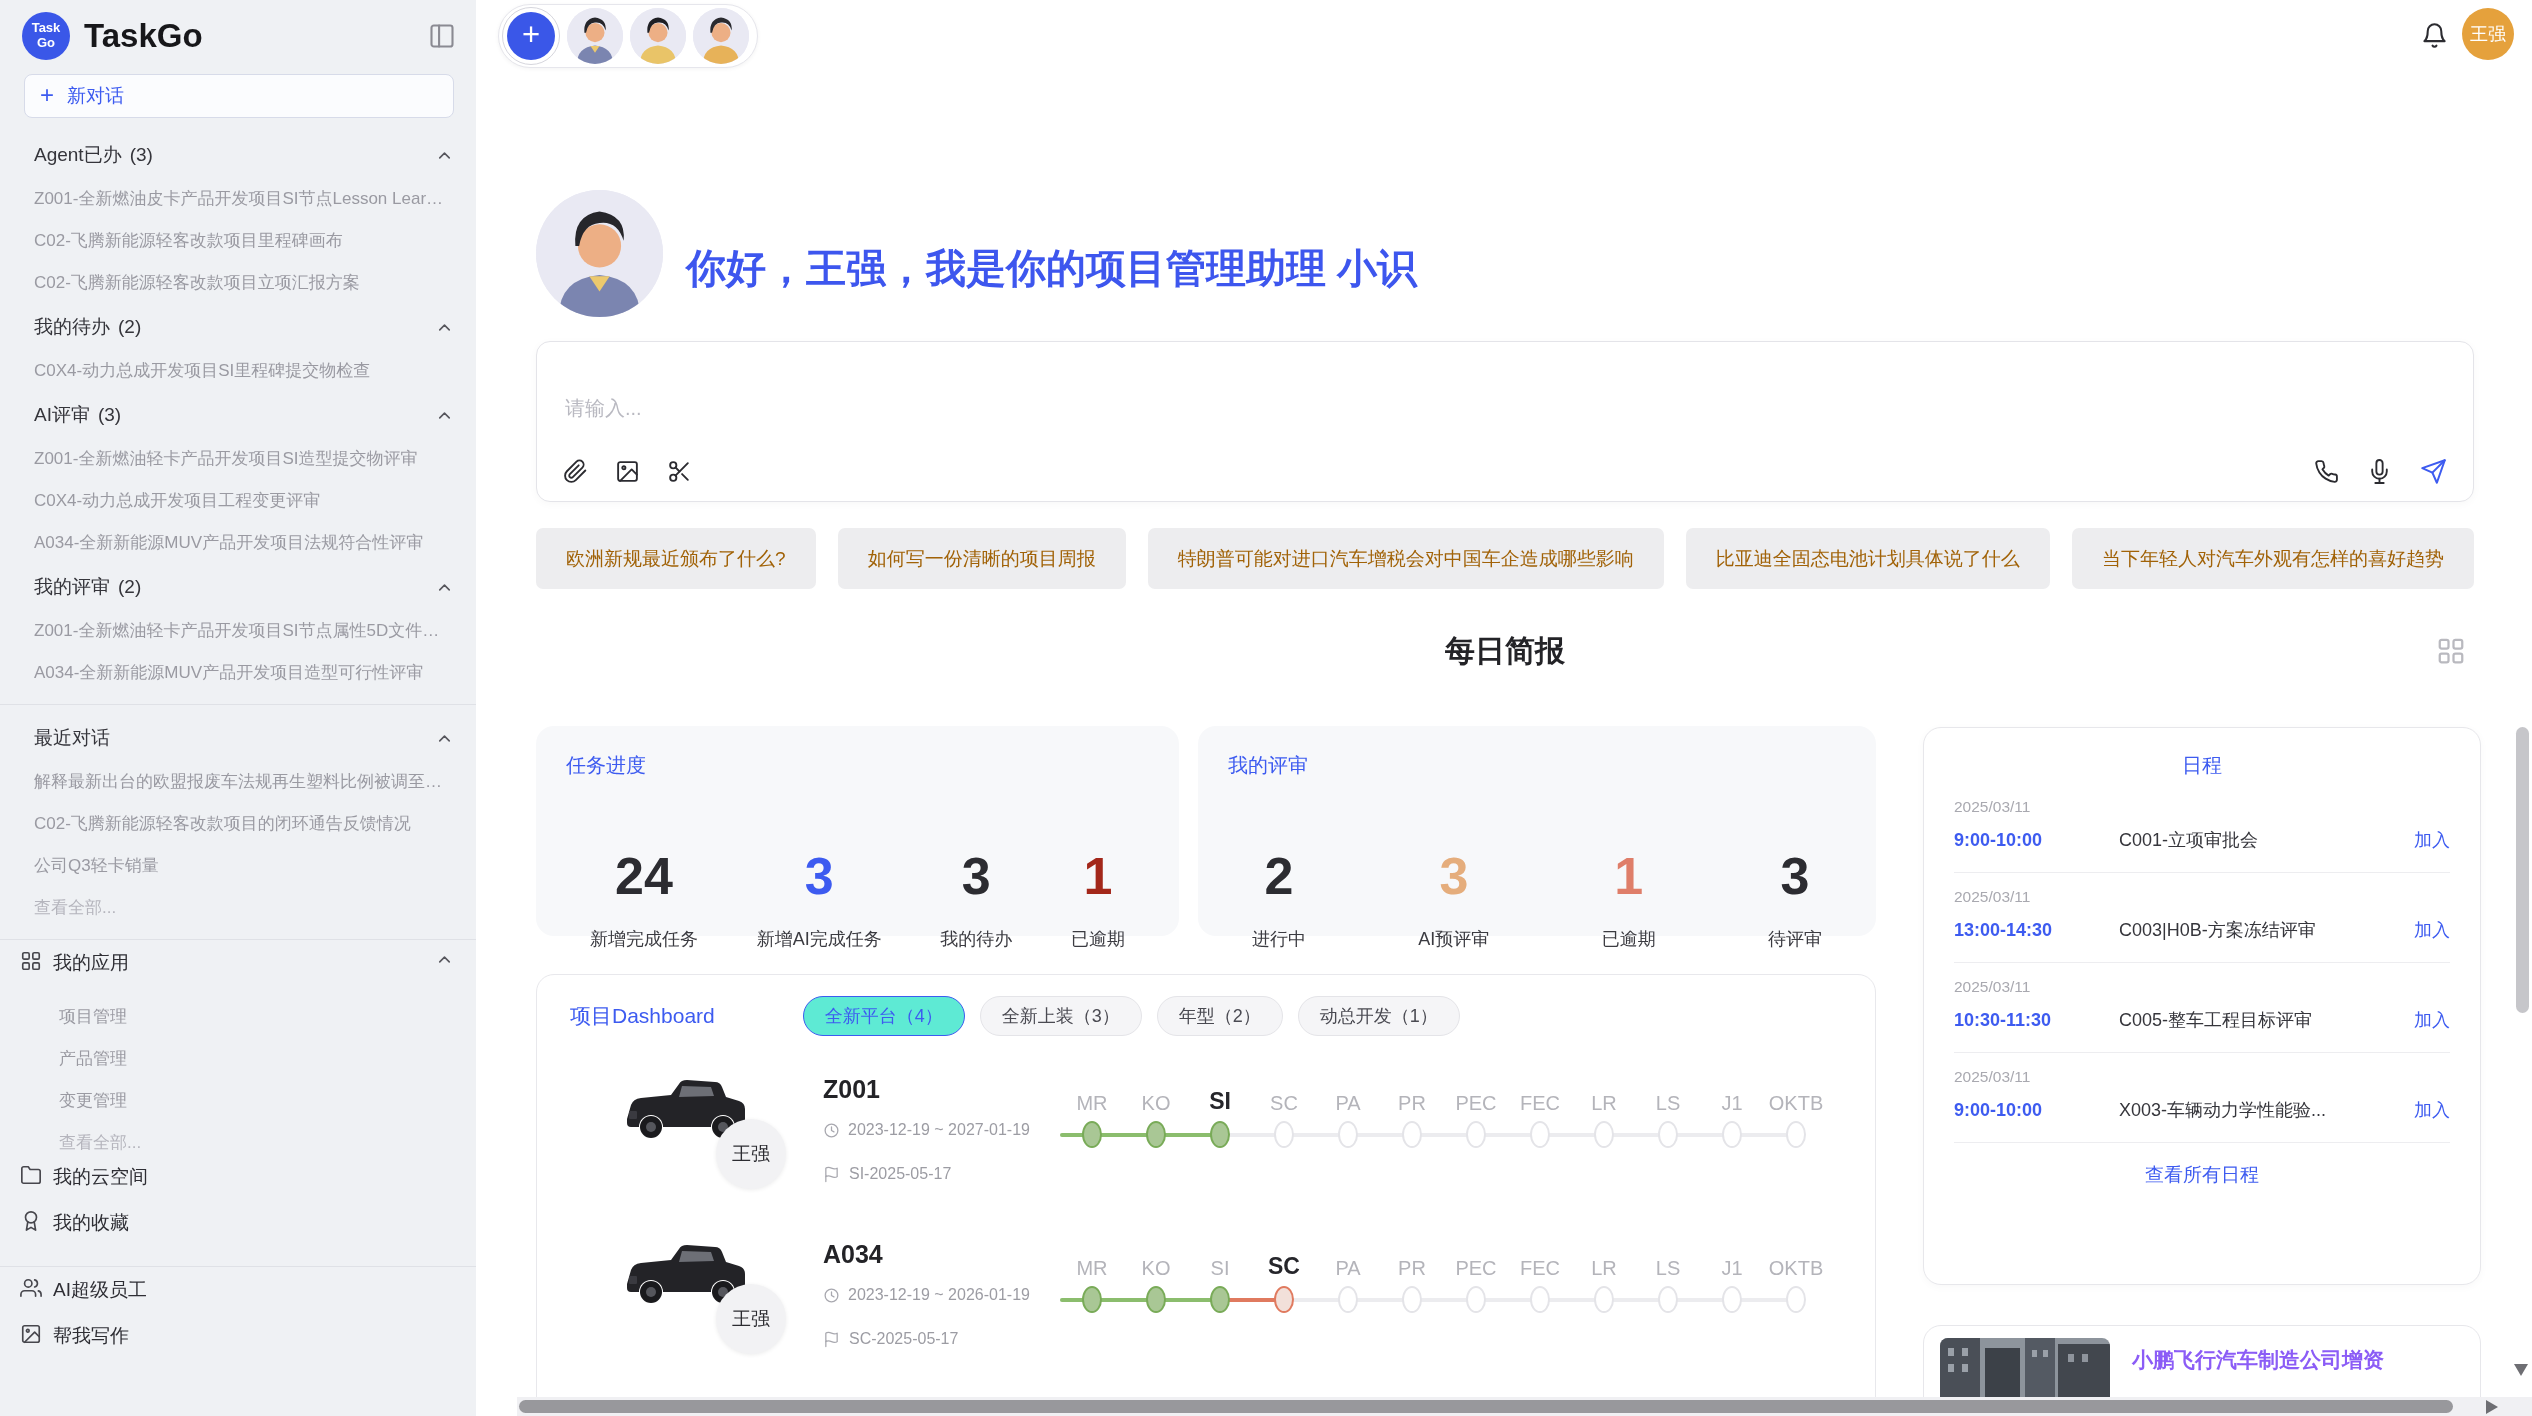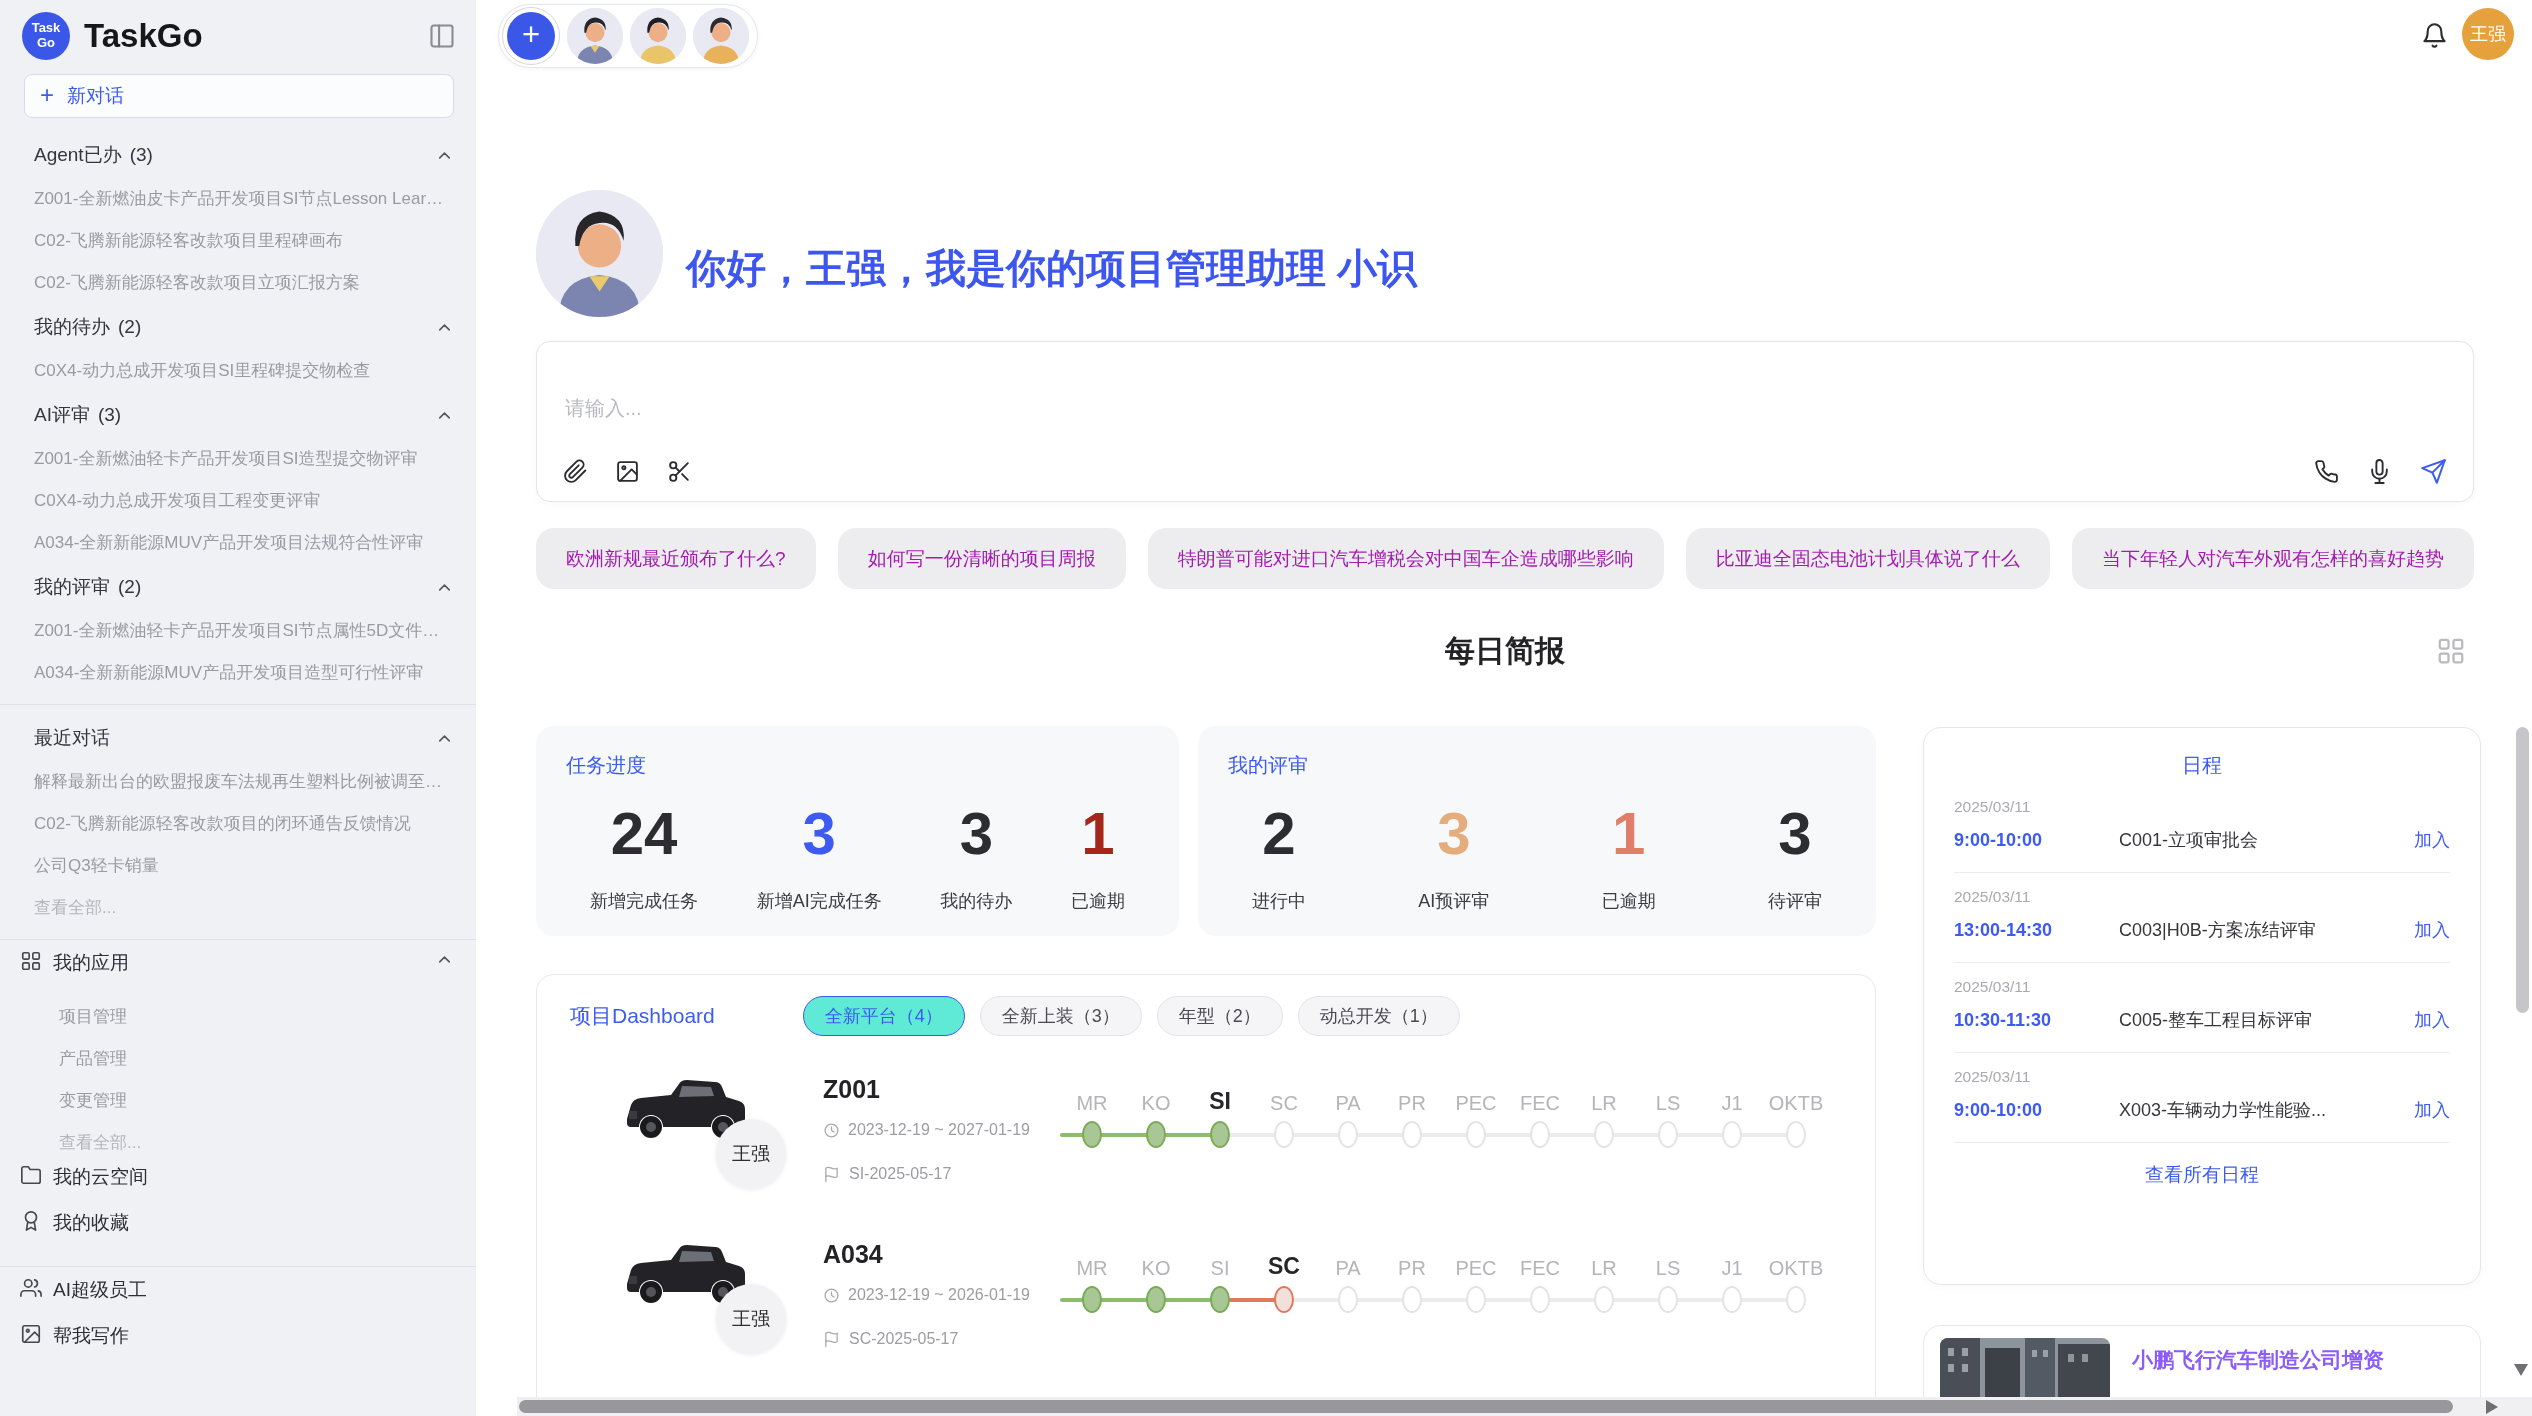--- a/index.html
+++ b/index.html
@@ -57,34 +57,34 @@
   .input-field::placeholder{color:#b9b9c1;}
   .input-toolbar{display:flex;align-items:center;}
   .tool-group{display:flex;align-items:center;gap:27px;}
   .tool-group.right{margin-left:auto;gap:28px;}
   .t-icon{width:25px;height:25px;color:#2b2b30;cursor:pointer;}
   .t-icon svg{width:25px;height:25px;}
   .t-icon.send{color:var(--accent);width:27px;height:27px;}
   .t-icon.send svg{width:27px;height:27px;}
 
   .chips{position:absolute;left:60px;top:528px;width:1938px;display:flex;justify-content:space-between;gap:21px;}
-  .chip{height:61px;border-radius:18px;background:#ededef;color:#a21caf;font-size:19px;display:flex;align-items:center;padding:0 30px;white-space:nowrap;cursor:pointer;}
+  .chip{height:61px;border-radius:7px;background:#ededef;color:#a16207;font-size:19px;display:flex;align-items:center;padding:0 30px;white-space:nowrap;cursor:pointer;}
 
   .briefing-head{position:absolute;left:60px;top:628px;width:1938px;height:46px;display:flex;align-items:center;justify-content:center;}
   .briefing-title{font-size:30px;font-weight:bold;color:#232327;}
   .briefing-grid-icon{position:absolute;right:8px;top:8px;width:30px;height:30px;color:#b9b9bf;cursor:pointer;}
   .briefing-grid-icon svg{width:30px;height:30px;}
 
   .stat-card{position:absolute;top:726px;height:210px;background:#f7f8fa;border-radius:18px;padding:26px 30px;}
   .stat-card.c0{left:60px;width:643px;}
   .stat-card.c1{left:722px;width:678px;}
   .stat-title{font-size:20px;color:var(--accent);}
   .stat-grid{display:flex;justify-content:space-between;margin-top:22px;padding:0 24px;}
   .stat{display:flex;flex-direction:column;align-items:center;}
-  .stat .num{font-size:60px;font-weight:bold;line-height:1.1;}
+  .stat .num{font-size:52px;font-weight:bold;line-height:1.1;margin-top:47px;}
   .stat .lbl{font-size:18px;color:#3b3b41;margin-top:22px;}
 
   .dash-card{position:absolute;left:60px;top:974px;width:1340px;height:560px;background:#fff;border:1.5px solid #e8e8ec;border-radius:18px;}
   .dash-head{display:flex;align-items:center;padding:21px 28px 0 33px;}
   .dash-title{font-size:21px;color:var(--accent);}
   .dash-tabs{display:flex;gap:15px;margin-left:88px;}
   .tab{height:40px;border-radius:20px;padding:0 21px;font-size:18px;display:flex;align-items:center;cursor:pointer;background:#f5f5f7;border:1.5px solid #e4e4e8;color:#4a4a52;white-space:nowrap;}
   .tab.active{background:#5eead4;border:1.5px solid var(--accent);color:var(--accent);}
   .proj-row{position:absolute;left:0;right:0;height:165px;}
   .truck{position:absolute;left:82px;top:12px;width:130px;height:74px;}

